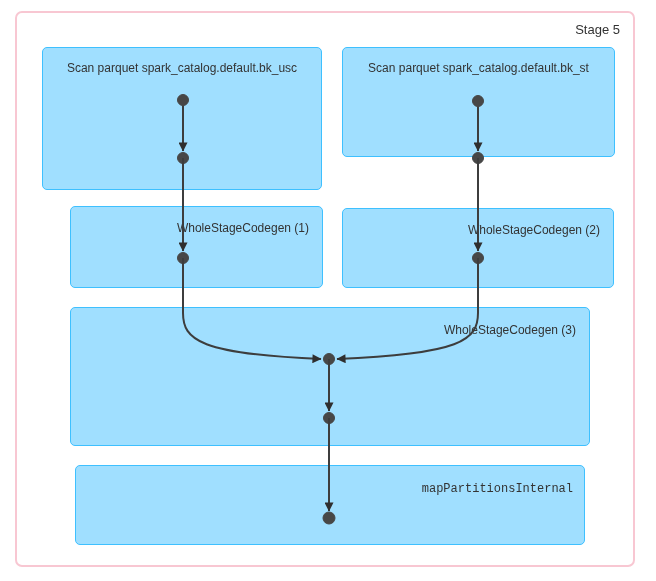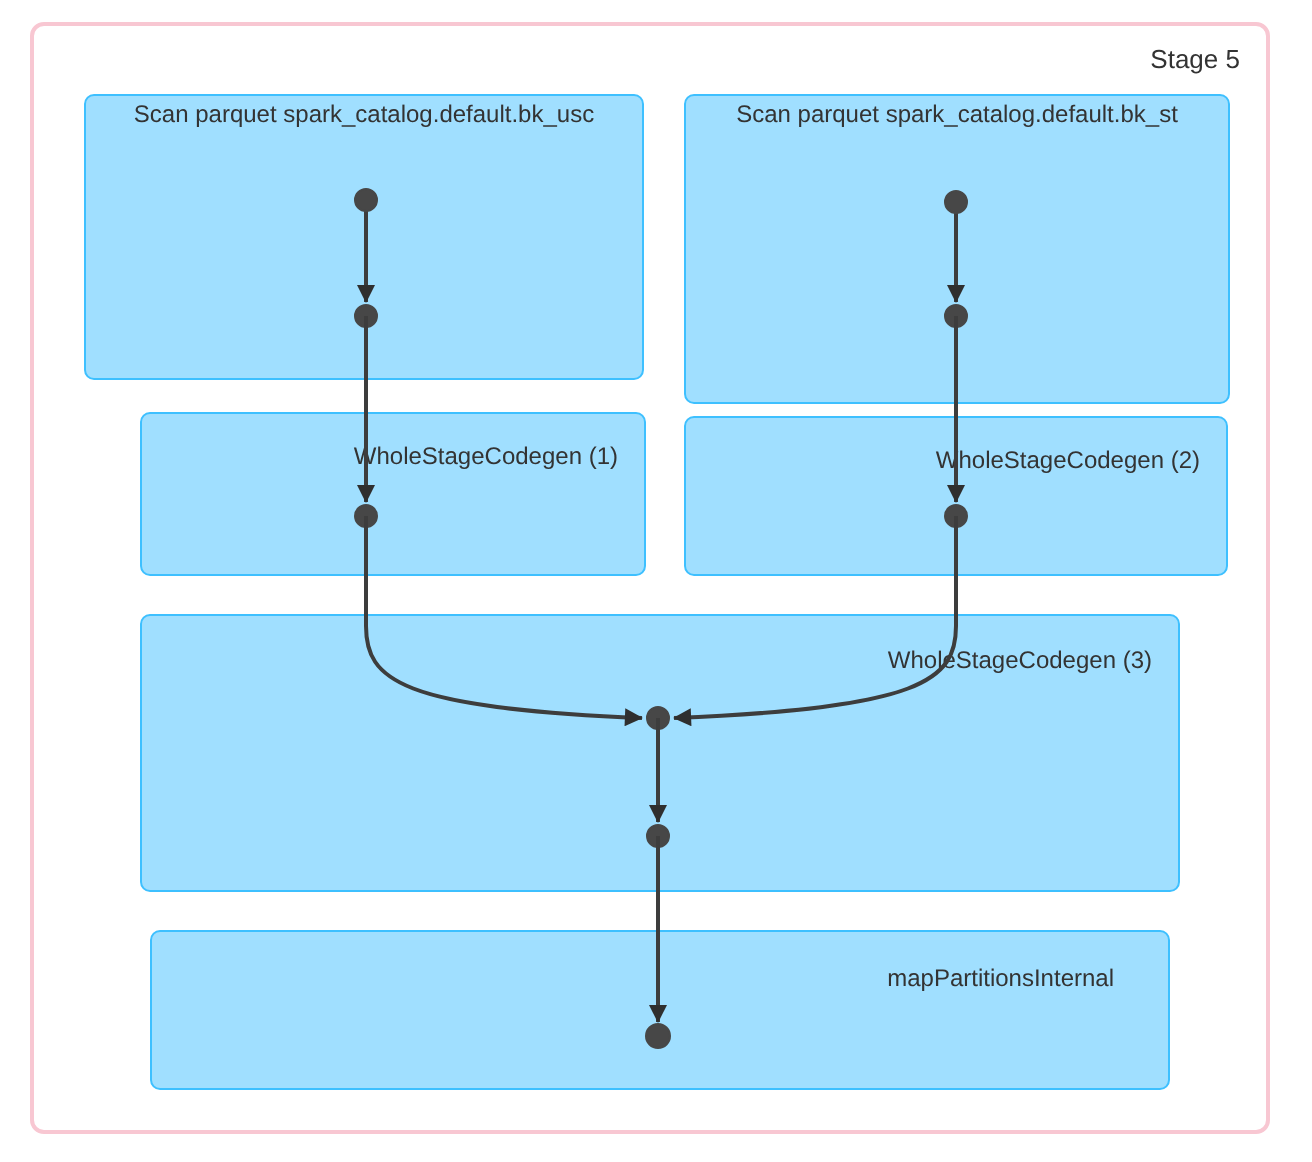--- a/index.html
+++ b/index.html
@@ -43,35 +43,35 @@
     border-radius: 5px;
     z-index: 1;
   }
   .cluster-label {
     font-size: 12px;
     color: #333333;
     white-space: nowrap;
   }
   .label-center {
     text-align: center;
-    padding-top: 2px;
+    padding-top: 13px;
   }
   .label-right {
     text-align: right;
     padding-top: 14px;
     padding-right: 13px;
   }
   .c-scan-usc { left: 42px;  top: 47px;  width: 280px; height: 143px; }
-  .c-scan-st  { left: 342px; top: 47px;  width: 273px; height: 155px; }
+  .c-scan-st  { left: 342px; top: 47px;  width: 273px; height: 110px; }
   .c-wsc1     { left: 70px;  top: 206px; width: 253px; height: 82px; }
   .c-wsc2     { left: 342px; top: 208px; width: 272px; height: 80px; }
   .c-wsc3     { left: 70px;  top: 307px; width: 520px; height: 139px; }
   .c-map      { left: 75px;  top: 465px; width: 510px; height: 80px; }
   .c-wsc3 .cluster-label { padding-top: 15px; }
-  .c-map  .cluster-label { padding-top: 16px; padding-right: 27px; }
+  .c-map  .cluster-label { padding-top: 16px; padding-right: 11px; font-family: Liberation Mono, monospace; }
   
   svg.edges {
     position: absolute;
     left: 0;
     top: 0;
     z-index: 2;
     pointer-events: none;
   }
   svg.edges circle { pointer-events: auto; }
   .edge {

